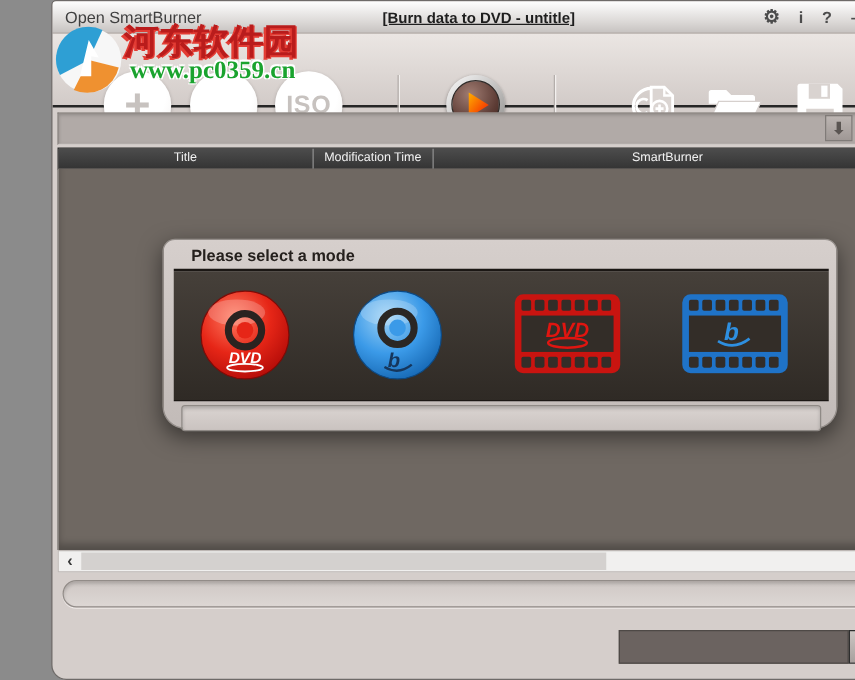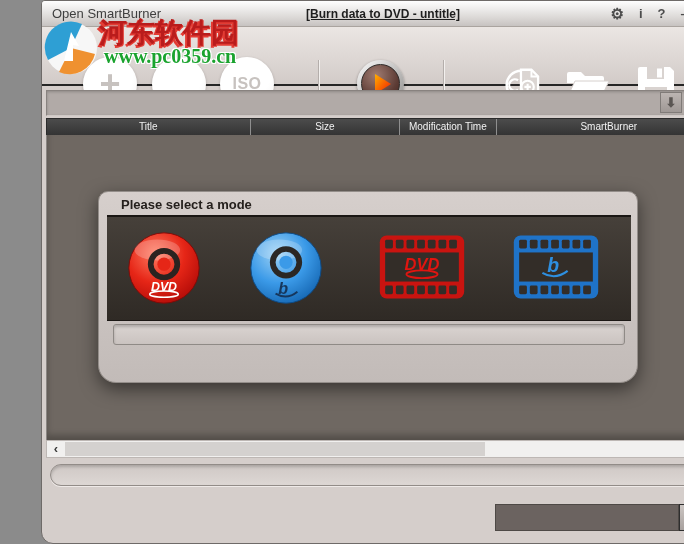--- a/index.html
+++ b/index.html
@@ -30,21 +30,21 @@
     border-bottom:2px solid #262626;
   }
   .circle-btn {
     position:absolute; top:30px; width:54px; height:54px; border-radius:50%;
     background:radial-gradient(circle at 45% 35%, #ffffff 55%, #f0edec);
     box-shadow:0 1px 3px rgba(0,0,0,.22);
     display:flex; align-items:center; justify-content:center;
   }
   .circle-btn .glyph { color:#c7c2bf; font-weight:bold; }
   .plus-glyph { font-size:36px; line-height:36px; }
-  .iso-glyph  { font-size:16px; letter-spacing:.5px; }
+  .iso-glyph  { font-size:20px; letter-spacing:.5px; }
   .burn-btn {
     position:absolute; left:315px; top:33px; width:47px; height:47px; border-radius:50%;
     background:linear-gradient(135deg,#fbfbfb,#8e8c8a);
     box-shadow:0 1px 3px rgba(0,0,0,.4);
   }
   .burn-inner {
     position:absolute; inset:4px; border-radius:50%;
     background:radial-gradient(circle at 38% 28%, #a07c72, #5d3c35 62%, #3c231e);
     border:1px solid #2e2a28; display:flex; align-items:center; justify-content:center;
   }
@@ -106,21 +106,21 @@
     font-size:11px; color:#ddd; line-height:25px; padding-left:6px;
   }
   .dd-arrow-btn {
     position:absolute; left:637px; top:503px; width:29px; height:27px;
     background:linear-gradient(#ccc6c3,#a7a09d); border:1px solid #2e2e2e;
     display:flex; align-items:center; justify-content:center;
     font-size:11px; color:#111;
   }
   
   .dialog {
-    position:absolute; left:56px; top:190px; width:540px; height:192px;
+    position:absolute; left:88px; top:190px; width:540px; height:152px;
     border-radius:10px 10px 18px 18px;
     background:linear-gradient(#d6cfcc,#c2bbb8);
     border:1px solid #948e8a;
     box-shadow:0 6px 18px rgba(0,0,0,.5);
     z-index:10;
   }
   .dialog-title { position:absolute; left:22px; top:5px;
                   font-size:13px; font-weight:bold; color:#25201d; }
   .dialog-dark {
     position:absolute; left:8px; top:23px; width:524px; height:106px;
@@ -226,21 +226,20 @@
   </div>
   <div class="sq-btn" style="left:618px; top:91px;">
     <span>⬇</span>
   </div>
   <div class="sq-btn" style="left:642px; top:91px;">
     <span>↵</span>
   </div>
 
   <div class="table-header">
     <div class="th-cell c0">Title</div>
-    <div class="th-cell c1">Size</div>
     <div class="th-cell c2">Modification Time</div>
     <div class="th-cell c3">SmartBurner</div>
   </div>
   <div class="table-body"></div>
 
   <div class="hscroll">
     <div class="hs-arrow hs-left">‹</div>
     <div class="hs-thumb"></div>
     <div class="hs-arrow hs-right">›</div>
   </div>

